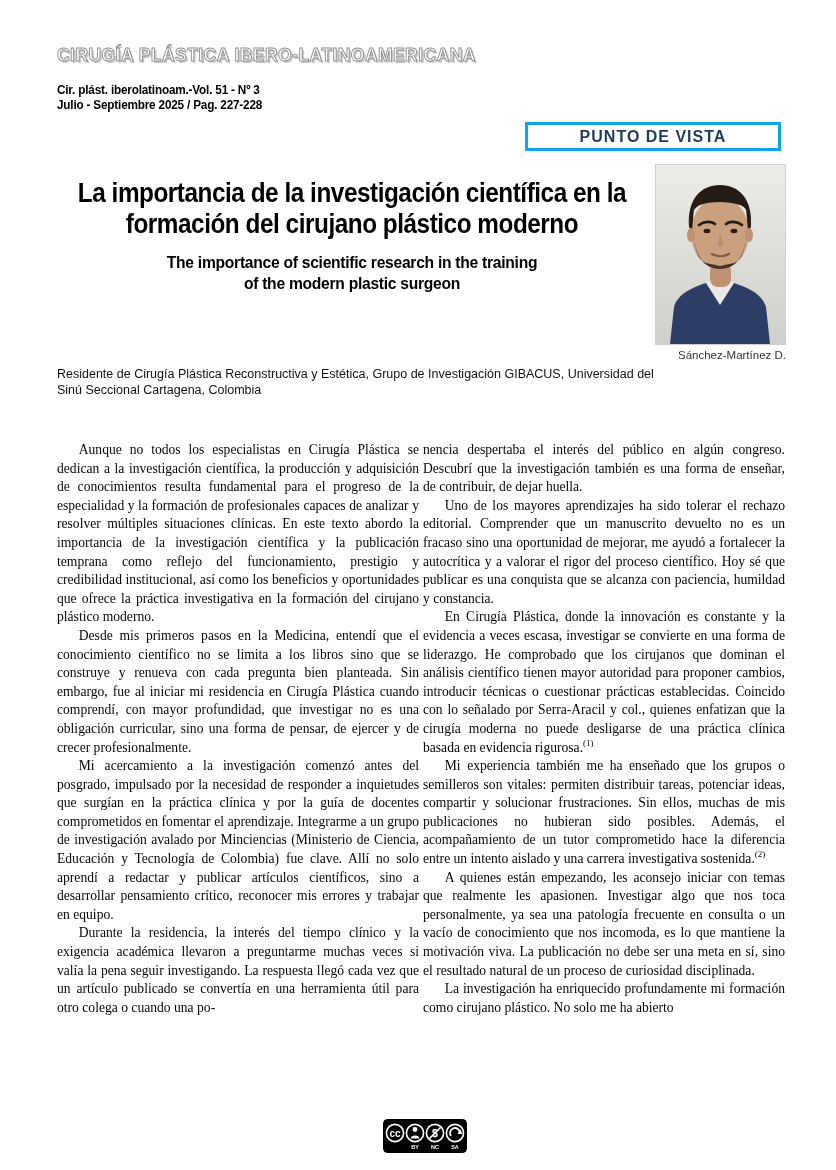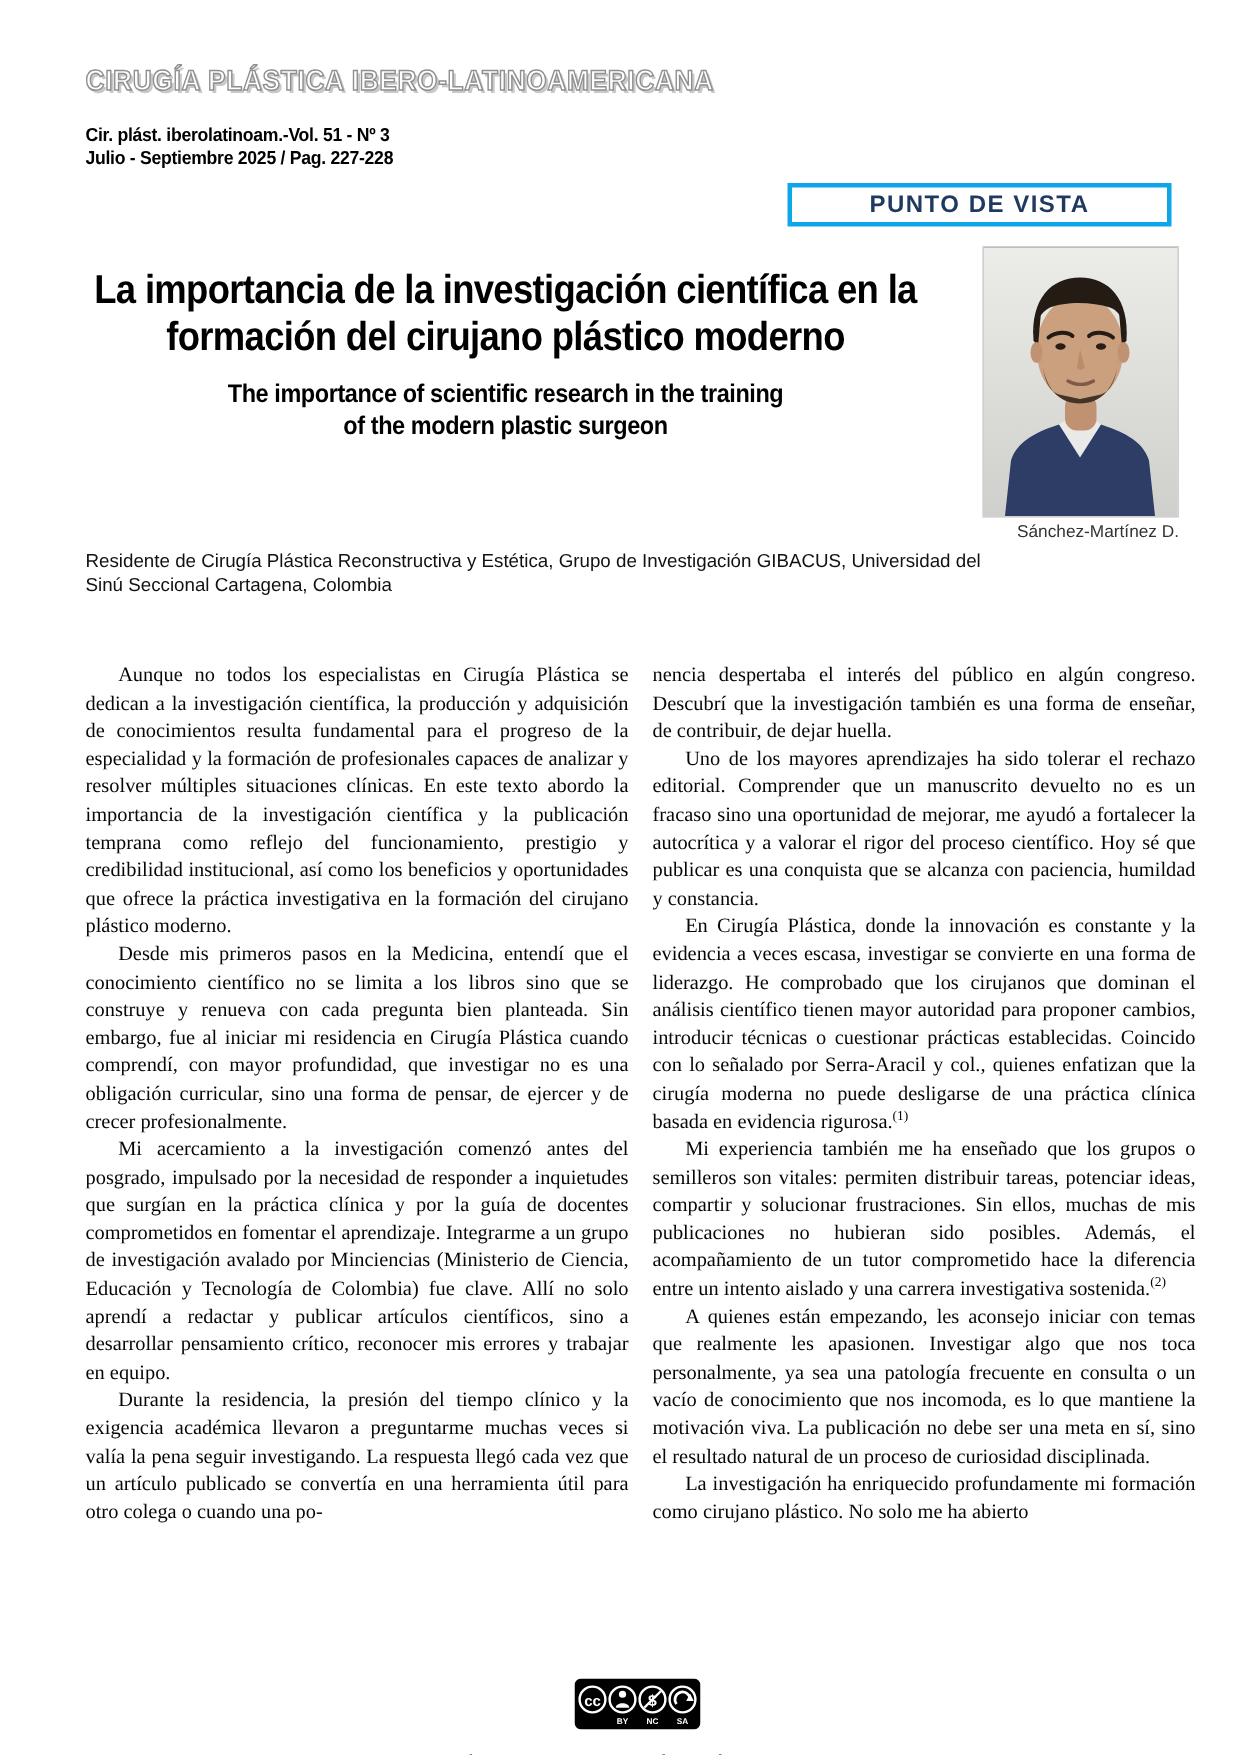--- a/index.html
+++ b/index.html
@@ -37,21 +37,21 @@
     position:absolute; left:525px; top:122px; width:256px; height:29px;
     border:3px solid #0ea5e9; background:#fff;
     display:flex; align-items:center; justify-content:center;
     font-family:"Liberation Sans", sans-serif;
     font-weight:bold; font-size:16px; letter-spacing:1px;
     color:#1e3a5f;
   }
 
   
   .title-block {
-    position:absolute; left:32px; top:178px; width:610px; text-align:center;
+    position:absolute; left:47px; top:178px; width:610px; text-align:center;
   }
   .title-es {
     font-family:"Liberation Sans", sans-serif;
     font-weight:bold; font-size:27px; line-height:31px;
     letter-spacing:-.5px; color:#000;
     transform:scaleX(.9); transform-origin:center top;
   }
   .title-en {
     margin-top:12px;
     font-family:"Liberation Sans", sans-serif;
@@ -77,21 +77,21 @@
   
   .author-block {
     position:absolute; left:57px; top:366px; width:625px;
     font-family:"Liberation Sans", sans-serif;
     font-size:12.5px; line-height:16px; color:#111;
   }
 
   
   .columns {
     position:absolute; left:57px; top:441px; width:740px;
-    display:flex; gap:16px;
+    display:flex; gap:4px;
   }
   .col { width:362px; }
   .col p {
     font-family:"Liberation Serif", serif;
     font-size:13.6px; line-height:18.6px;
     text-align:justify; text-indent:1.6em; color:#060606;
   }
   .col p.no-indent { text-indent:0; }
   .col p sup {
     font-size:9px; line-height:0; text-decoration:none; color:#060606;
@@ -171,21 +171,21 @@
 
   <div class="author-block">
     <div>Residente de Cirugía Plástica Reconstructiva y Estética, Grupo de Investigación GIBACUS, Universidad del Sinú Seccional Cartagena, Colombia</div>
   </div>
 
   <main class="columns">
     <div class="col">
       <p>Aunque no todos los especialistas en Cirugía Plástica se dedican a la investigación científica, la producción y adquisición de conocimientos resulta fundamental para el progreso de la especialidad y la formación de profesionales capaces de analizar y resolver múltiples situaciones clínicas. En este texto abordo la importancia de la investigación científica y la publicación temprana como reflejo del funcionamiento, prestigio y credibilidad institucional, así como los beneficios y oportunidades que ofrece la práctica investigativa en la formación del cirujano plástico moderno.</p>
       <p>Desde mis primeros pasos en la Medicina, entendí que el conocimiento científico no se limita a los libros sino que se construye y renueva con cada pregunta bien planteada. Sin embargo, fue al iniciar mi residencia en Cirugía Plástica cuando comprendí, con mayor profundidad, que investigar no es una obligación curricular, sino una forma de pensar, de ejercer y de crecer profesionalmente.</p>
       <p>Mi acercamiento a la investigación comenzó antes del posgrado, impulsado por la necesidad de responder a inquietudes que surgían en la práctica clínica y por la guía de docentes comprometidos en fomentar el aprendizaje. Integrarme a un grupo de investigación avalado por Minciencias (Ministerio de Ciencia, Educación y Tecnología de Colombia) fue clave. Allí no solo aprendí a redactar y publicar artículos científicos, sino a desarrollar pensamiento crítico, reconocer mis errores y trabajar en equipo.</p>
-      <p>Durante la residencia, la presión del tiempo clínico y la exigencia académica llevaron a preguntarme muchas veces si valía la pena seguir investigando. La respuesta llegó cada vez que un artículo publicado se convertía en una herramienta útil para otro colega o cuando una po-</p>
+      <p>Durante la residencia, la interés del tiempo clínico y la exigencia académica llevaron a preguntarme muchas veces si valía la pena seguir investigando. La respuesta llegó cada vez que un artículo publicado se convertía en una herramienta útil para otro colega o cuando una po-</p>
     </div>
     <div class="col">
       <p class="no-indent">nencia despertaba el interés del público en algún congreso. Descubrí que la investigación también es una forma de enseñar, de contribuir, de dejar huella.</p>
       <p>Uno de los mayores aprendizajes ha sido tolerar el rechazo editorial. Comprender que un manuscrito devuelto no es un fracaso sino una oportunidad de mejorar, me ayudó a fortalecer la autocrítica y a valorar el rigor del proceso científico. Hoy sé que publicar es una conquista que se alcanza con paciencia, humildad y constancia.</p>
       <p><span>En Cirugía Plástica, donde la innovación es constante y la evidencia a veces escasa, investigar se convierte en una forma de liderazgo. He comprobado que los cirujanos que dominan el análisis científico tienen mayor autoridad para proponer cambios, introducir técnicas o cuestionar prácticas establecidas. Coincido con lo señalado por Serra-Aracil y col., quienes enfatizan que la cirugía moderna no puede desligarse de una práctica clínica basada en evidencia rigurosa.</span><sup>(1)</sup></p>
       <p><span>Mi experiencia también me ha enseñado que los grupos o semilleros son vitales: permiten distribuir tareas, potenciar ideas, compartir y solucionar frustraciones. Sin ellos, muchas de mis publicaciones no hubieran sido posibles. Además, el acompañamiento de un tutor comprometido hace la diferencia entre un intento aislado y una carrera investigativa sostenida.</span><sup>(2)</sup></p>
       <p>A quienes están empezando, les aconsejo iniciar con temas que realmente les apasionen. Investigar algo que nos toca personalmente, ya sea una patología frecuente en consulta o un vacío de conocimiento que nos incomoda, es lo que mantiene la motivación viva. La publicación no debe ser una meta en sí, sino el resultado natural de un proceso de curiosidad disciplinada.</p>
       <p>La investigación ha enriquecido profundamente mi formación como cirujano plástico. No solo me ha abierto</p>
     </div>
   </main>

